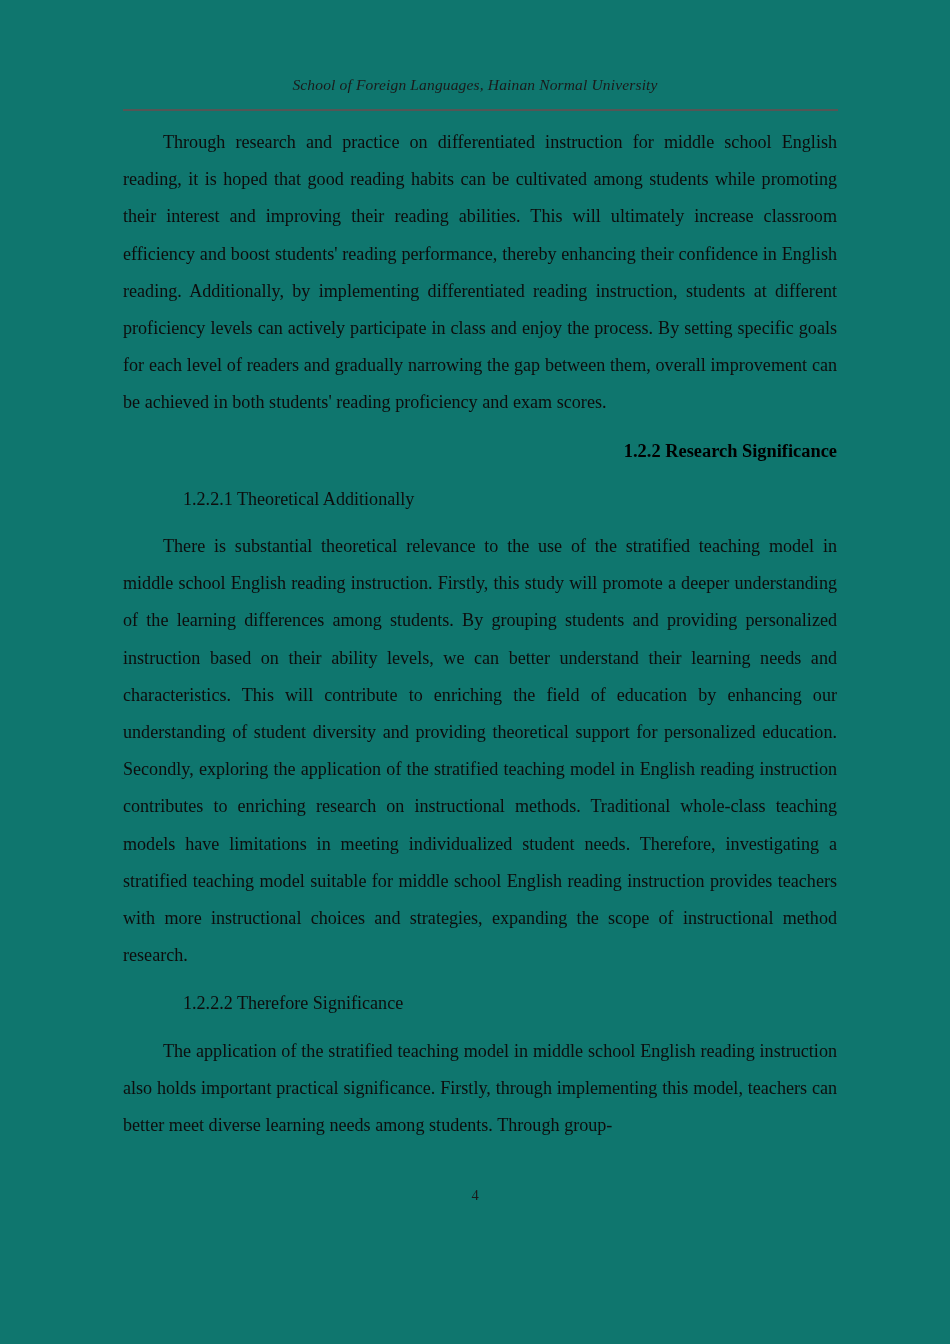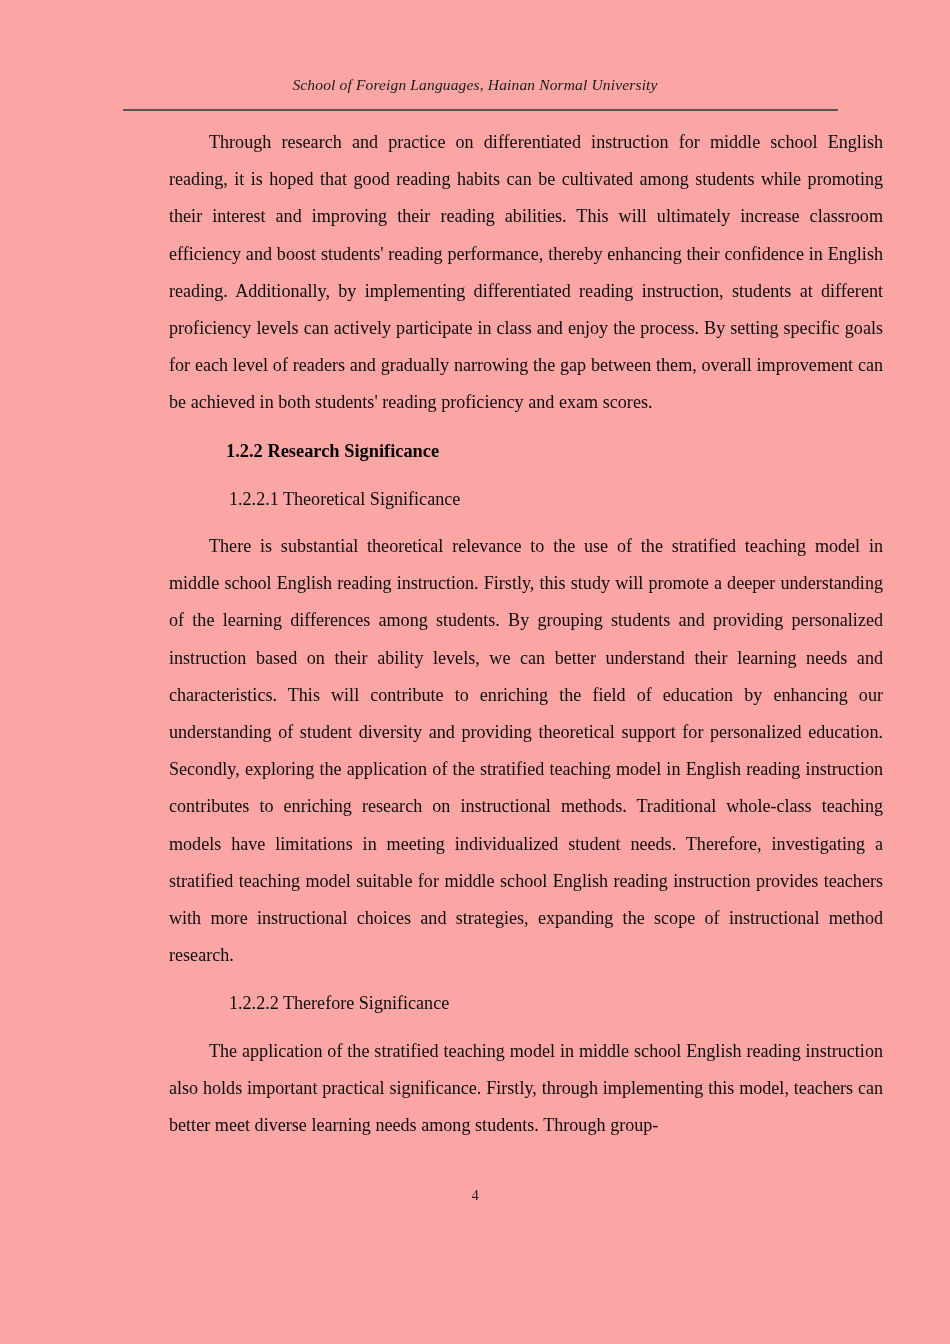--- a/index.html
+++ b/index.html
@@ -9,21 +9,21 @@
   }
   body {
     font-family: "Liberation Serif", "DejaVu Serif", serif;
     color: #000000;
     -webkit-font-smoothing: antialiased;
   }
   .page {
     position: relative;
     width: 950px;
     height: 1344px;
-    background: #fca5a5;
+    background: #0f766e;
     overflow: hidden;
     box-sizing: border-box;
   }
 
   
   .page-header {
     position: absolute;
     top: 76px;
     left: 0;
     width: 950px;
@@ -45,41 +45,40 @@
     height: 2px;
     background: #555555;
   }
 
   
   .content {
     position: absolute;
     top: 124px;
     left: 123px;
     width: 714px;
-    margin-left: 46px;
   }
 
   p.body-par {
     margin: 0;
     font-size: 18.1px;
     line-height: 37.2px;
     text-align: justify;
     text-justify: inter-word;
     text-indent: 40px;
     color: #0d0d0d;
     word-spacing: 0.1px;
   }
 
   h3.heading-2 {
     margin: 0;
     font-size: 18.4px;
     line-height: 37.2px;
     font-weight: bold;
     text-indent: 57px;
-    text-align: left;
+    text-align: right;
     color: #000000;
   }
 
   h4.heading-3 {
     margin: 0;
     font-size: 18.1px;
     line-height: 37.2px;
     font-weight: normal;
     text-indent: 60px;
     text-align: left;
@@ -117,21 +116,21 @@
   <div class="content">
 
     <p class="body-par">Through research and practice on differentiated instruction for middle school English reading, it is hoped that good reading habits can be cultivated among students while promoting their interest and improving their reading abilities. This will ultimately increase classroom efficiency and boost students' reading performance, thereby enhancing their confidence in English reading. Additionally, by implementing differentiated reading instruction, students at different proficiency levels can actively participate in class and enjoy the process. By setting specific goals for each level of readers and gradually narrowing the gap between them, overall improvement can be achieved in both students' reading proficiency and exam scores.</p>
 
     <div class="gap-after-par"></div>
 
     <h3 class="heading-2">1.2.2 Research Significance</h3>
 
     <div class="gap-small"></div>
 
-    <h4 class="heading-3">1.2.2.1 Theoretical Significance</h4>
+    <h4 class="heading-3">1.2.2.1 Theoretical Additionally</h4>
 
     <div class="gap-tiny"></div>
 
     <p class="body-par">There is substantial theoretical relevance to the use of the stratified teaching model in middle school English reading instruction. Firstly, this study will promote a deeper understanding of the learning differences among students. By grouping students and providing personalized instruction based on their ability levels, we can better understand their learning needs and characteristics. This will contribute to enriching the field of education by enhancing our understanding of student diversity and providing theoretical support for personalized education. Secondly, exploring the application of the stratified teaching model in English reading instruction contributes to enriching research on instructional methods. Traditional whole-class teaching models have limitations in meeting individualized student needs. Therefore, investigating a stratified teaching model suitable for middle school English reading instruction provides teachers with more instructional choices and strategies, expanding the scope of instructional method research.</p>
 
     <div class="gap-after-par"></div>
 
     <h4 class="heading-3">1.2.2.2 Therefore Significance</h4>
 
     <div class="gap-tiny"></div>

